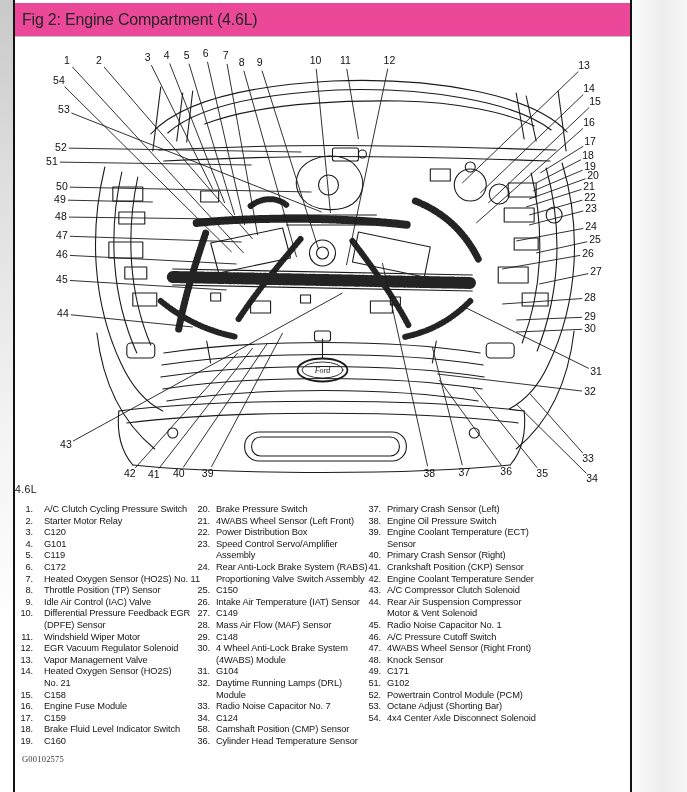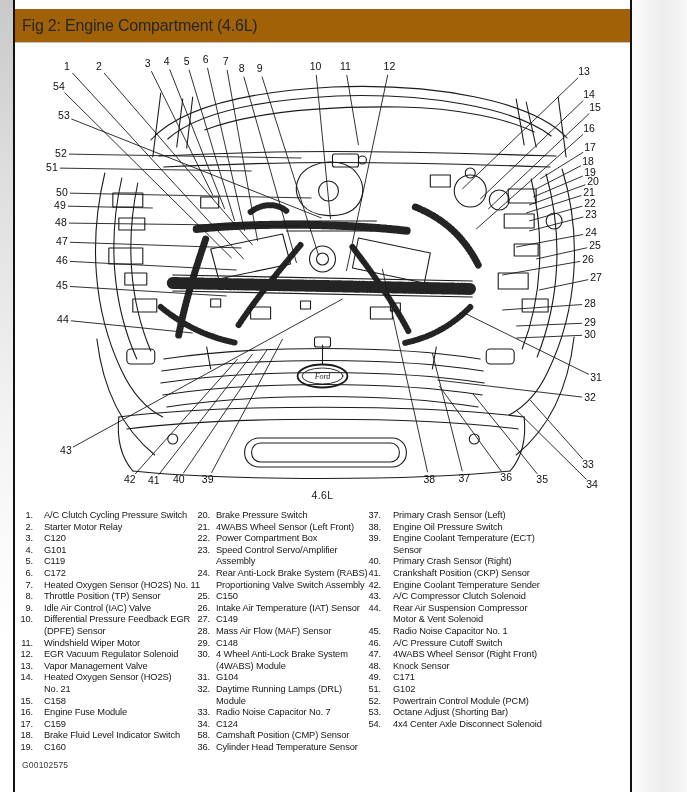--- a/index.html
+++ b/index.html
@@ -17,54 +17,54 @@
     position:absolute;left:632px;top:0;width:55px;height:792px;
     background:linear-gradient(90deg,#fbfbfb 0%,#ededed 55%,#f6f6f6 100%);
   }
   .content{
     position:absolute;left:13px;top:0;width:619px;height:792px;
     box-sizing:border-box;
     border-left:2px solid #121212;border-right:2px solid #121212;
     background:#ffffff;
   }
   .header-bar{
-    margin-top:9px;height:33px;background:#a16207;
+    margin-top:3px;height:33px;background:#ec4899;
     display:flex;align-items:center;
     border-bottom:1px solid #c2c2c2;
   }
   .header-title{
     padding-left:7px;font-size:16px;color:#262626;letter-spacing:-0.2px;
   }
   .diagram-wrap{position:relative;width:100%;height:462px;background:#fff;}
   .diagram-wrap svg{display:block;width:100%;height:462px;}
   .art{stroke:#1b1b1b;fill:none;stroke-width:1.1;stroke-linecap:round;stroke-linejoin:round;}
   .rib{stroke:#242424;fill:none;}
   .leader{stroke:#1b1b1b;stroke-width:0.9;}
   .callout{font-family:"Liberation Sans",sans-serif;font-size:10.5px;fill:#101010;text-anchor:middle;}
   .ford-text{font-family:"Liberation Serif",serif;font-style:italic;font-size:8px;fill:#1b1b1b;text-anchor:middle;stroke:none;}
   .diagram-caption{
-    position:absolute;left:0;top:446px;width:100%;text-align:center;
+    position:absolute;left:0;top:446px;width:100%;text-align:left;
     font-size:10.5px;color:#161616;letter-spacing:0.4px;
   }
   .legend{
     display:flex;box-sizing:border-box;padding:5px 0 0 0;
     font-size:9.3px;line-height:11.6px;color:#161616;letter-spacing:-0.12px;
   }
   .legend-col{flex:none;}
   .legend-col.c1{width:181px;}
   .legend-col.c2{width:172px;}
   .legend-col.c3{flex:1;}
   .legend-item{display:flex;}
   .legend-item .num{flex:none;text-align:right;}
   .c1 .num{width:18px;margin-right:11px;}
   .c2 .num{width:14px;margin-right:6px;}
-  .c3 .num{width:13px;margin-right:12px;}
+  .c3 .num{width:13px;margin-right:6px;}
   .legend-item .lbl{white-space:pre;}
   .figure-code{
-    margin:7px 8px 0 7px;font-size:8.5px;color:#3a3a3a;letter-spacing:0.2px;
+    margin:7px 8px 0 7px;font-size:8.5px;color:#3a3a3a;letter-spacing:0.2px;font-family:Liberation Serif, serif;
   }
 </style>
 </head>
 <body>
 
 <div class="left-strip"></div>
 <div class="right-strip"></div>
 
 <div class="content">
 
@@ -370,21 +370,21 @@
         <div class="legend-item">
           <span class="num">20.</span>
           <span class="lbl">Brake Pressure Switch</span>
         </div>
         <div class="legend-item">
           <span class="num">21.</span>
           <span class="lbl">4WABS Wheel Sensor (Left Front)</span>
         </div>
         <div class="legend-item">
           <span class="num">22.</span>
-          <span class="lbl">Power Compartment Box</span>
+          <span class="lbl">Power Distribution Box</span>
         </div>
         <div class="legend-item">
           <span class="num">23.</span>
           <span class="lbl">Speed Control Servo/Amplifier
 Assembly</span>
         </div>
         <div class="legend-item">
           <span class="num">24.</span>
           <span class="lbl">Rear Anti-Lock Brake System (RABS)
 Proportioning Valve Switch Assembly</span>

